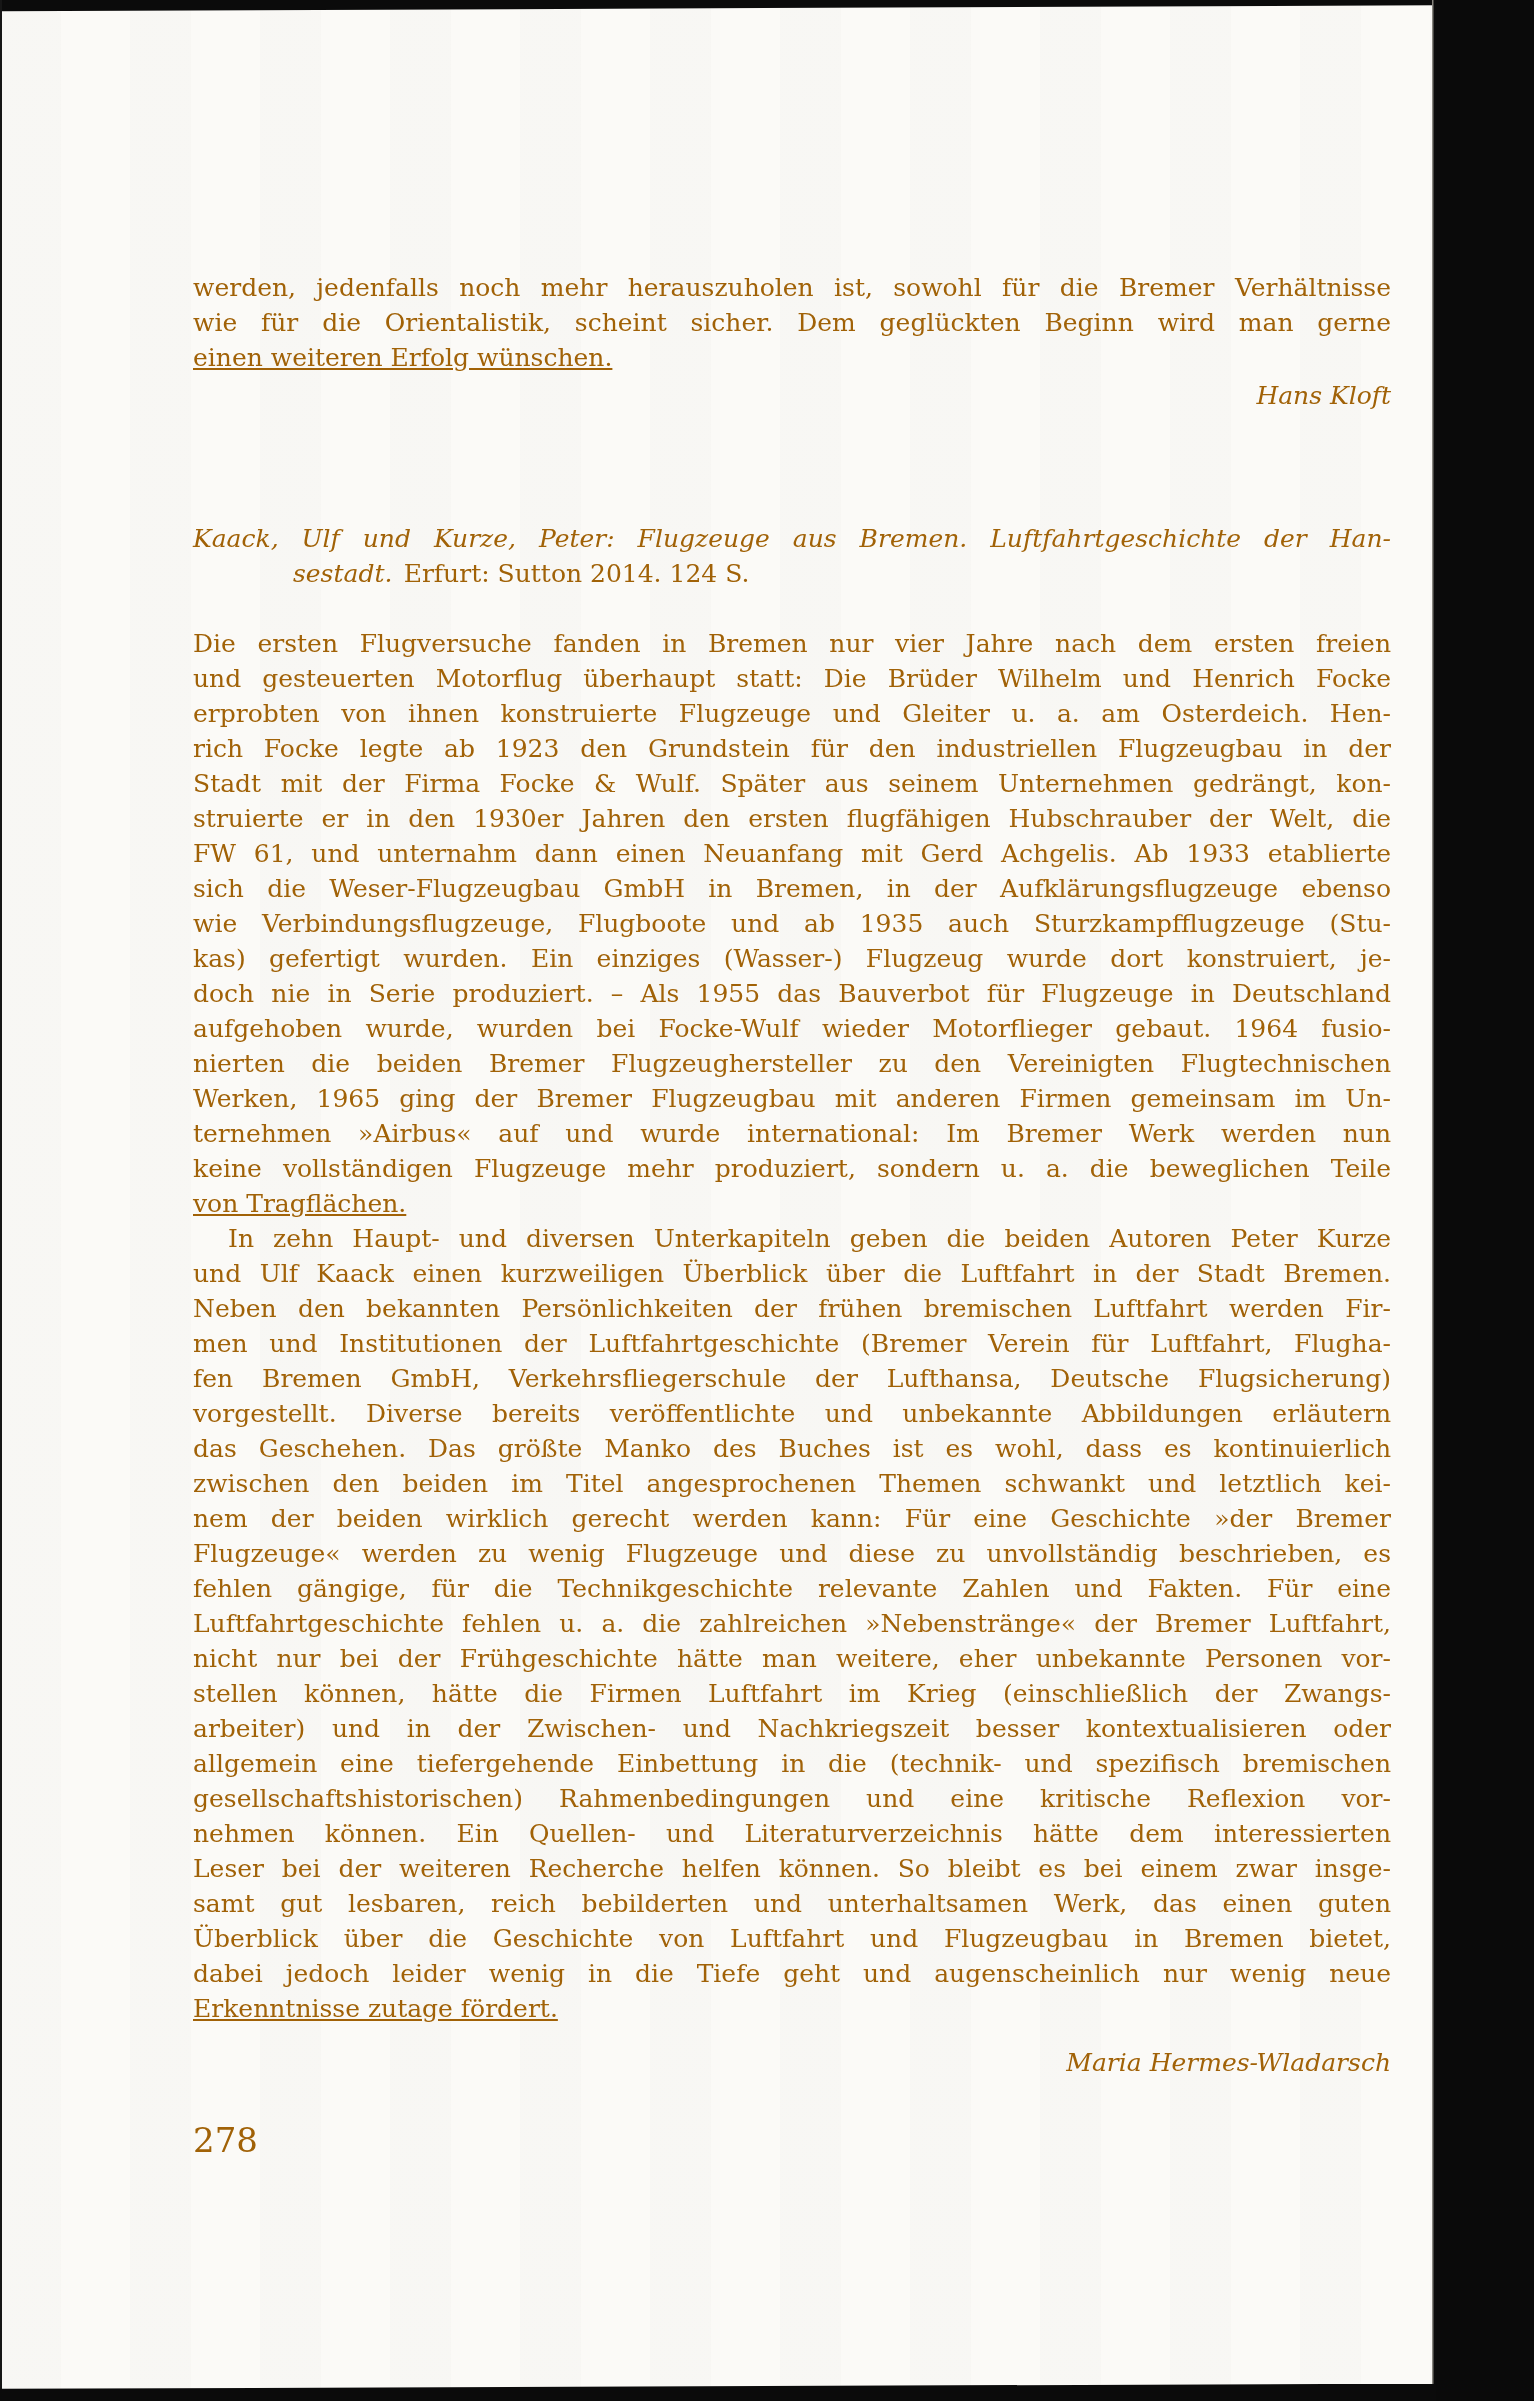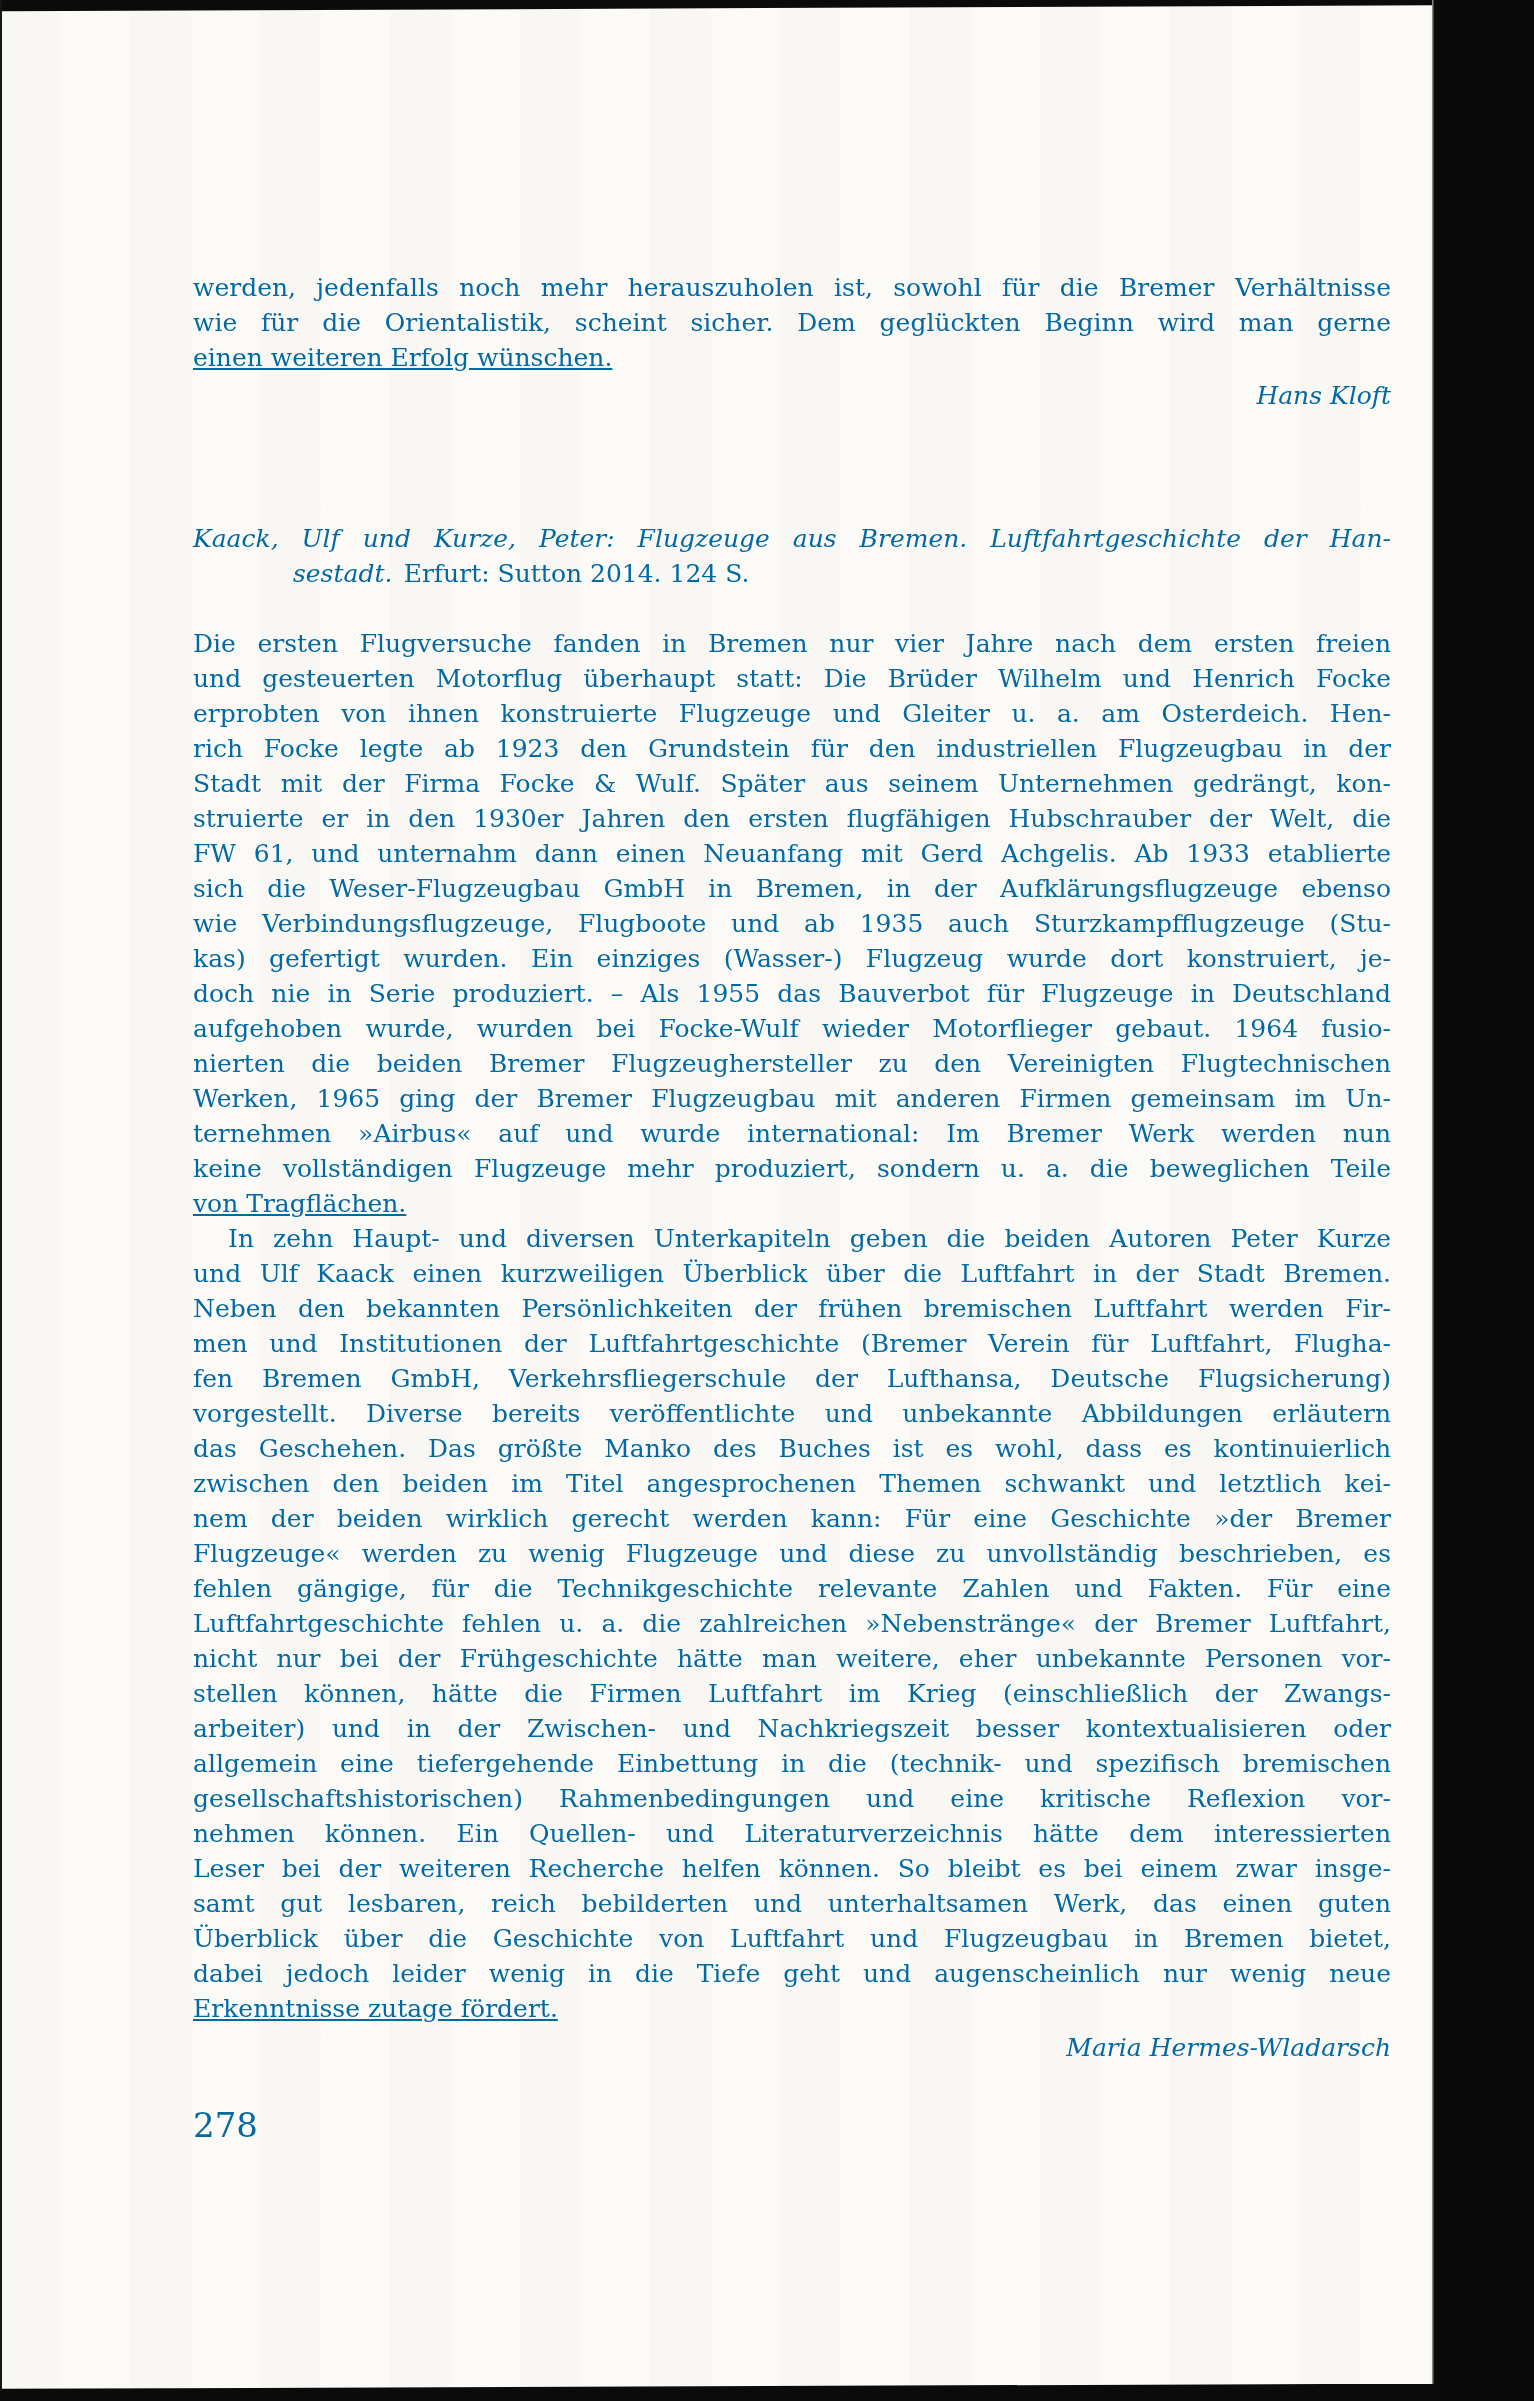--- a/index.html
+++ b/index.html
@@ -7,21 +7,21 @@
     padding: 0;
     background: #0a0a0a;
   }
   .page {
     position: relative;
     width: 1436px;
     height: 2401px;
     background: #fbfaf7;
     overflow: hidden;
     font-family: "DejaVu Serif", "Liberation Serif", serif;
-    color: #0369a1;
+    color: #a16207;
   }
   
   .page::before {
     content: "";
     position: absolute;
     inset: 0;
     background: repeating-linear-gradient(90deg,
       rgba(120,118,108,0.025) 0 61px,
       rgba(255,255,255,0) 61px 130px);
     pointer-events: none;
@@ -57,21 +57,21 @@
   .para .line:last-child { text-align-last: left; text-decoration: underline; }
   .para--indent-first .line:first-child { text-indent: 35px; }
 
   .closing { margin-top: 270px; }
 
   .signature {
     font-style: italic;
     text-align: right;
   }
   .sig-1 { margin-top: 2.6px; }
-  .sig-2 { margin-top: 4px; }
+  .sig-2 { margin-top: 19px; }
 
   .citation { margin-top: 108px; }
   .cite-line1 {
     font-style: italic;
     text-align: justify;
     text-align-last: justify;
   }
   .cite-line2 { padding-left: 100px; }
   .cite-line2 .it { font-style: italic; }
   .cite-line2 .rm { font-style: normal; margin-left: 0.45em; }

